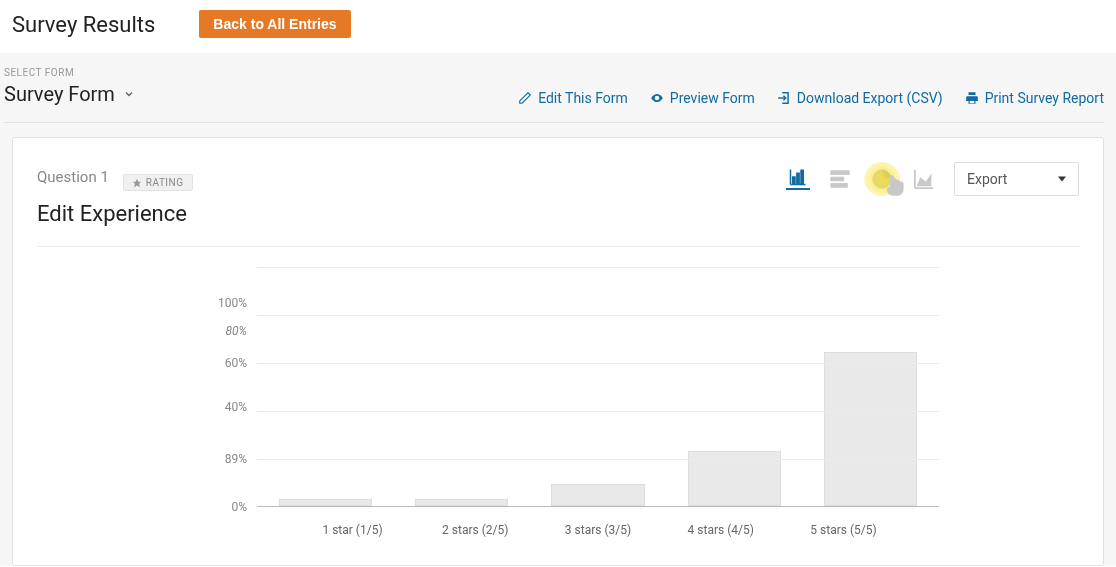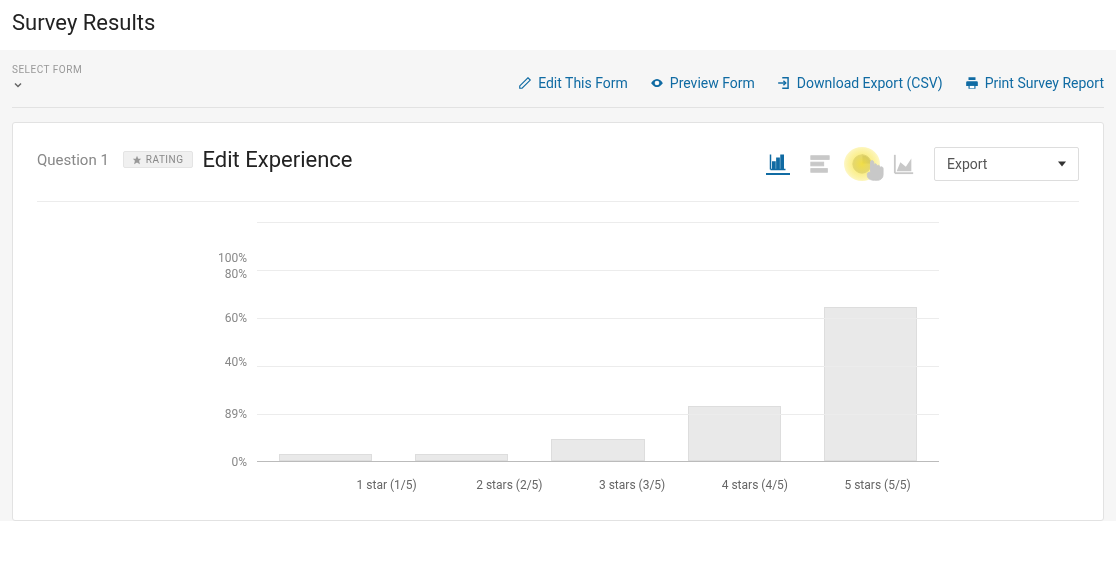--- a/index.html
+++ b/index.html
@@ -26,21 +26,21 @@
       color: #fff;
       border: none;
       padding: 6px 14px;
       font-size: 14px;
       font-weight: 600;
       cursor: pointer;
       border-radius: 2px;
     }
     .form-select-area {
       background: #f6f6f6;
-      padding: 14px 12px 14px 12px;
+      padding: 14px 12px 14px 4px;
     }
     .form-select-inner {
       display: flex;
       align-items: flex-end;
       justify-content: space-between;
       border-bottom: 1px solid #e2e2e2;
       padding-bottom: 16px;
     }
     .form-select-left { display: flex; flex-direction: column; gap: 4px; }
     .select-form-label {
@@ -88,34 +88,35 @@
       border-radius: 3px;
       padding: 24px 24px 18px 24px;
     }
     .question-header {
       display: flex;
       align-items: flex-start;
       justify-content: space-between;
       padding-bottom: 20px;
       border-bottom: 1px solid #ececec;
     }
-    .q-left { display: flex; flex-direction: row; gap: 10px; }
+    .q-left { display: flex; flex-direction: column; gap: 10px; }
     .q-top-row { display: flex; align-items: center; gap: 14px; }
     .q-number { font-size: 15px; color: #888; }
     .q-badge {
       display: inline-flex;
       align-items: center;
       gap: 4px;
       background: #f0f0f0;
       border: 1px solid #e4e4e4;
       color: #888;
       font-size: 10px;
       letter-spacing: 0.5px;
       padding: 2px 8px;
       border-radius: 2px;
+      margin-top: 12px;
     }
     .q-title { font-size: 22px; color: #222; font-weight: 400; }
     .q-right { display: flex; align-items: center; gap: 18px; }
     .chart-type-icons { display: flex; align-items: center; gap: 18px; }
     .chart-icon { width: 24px; height: 22px; cursor: pointer; position: relative; }
     .chart-icon svg { width: 100%; height: 100%; }
     .chart-icon.active svg { stroke: #106ba3; fill: #106ba3; }
     .chart-icon.active { border-bottom: 2px solid #106ba3; padding-bottom: 2px; }
     .chart-icon:not(.active) svg { fill: #c8c8c8; stroke: #c8c8c8; }
     .highlight-cursor {
@@ -133,21 +134,21 @@
       left: 14px;
       pointer-events: none;
     }
     .export-select {
       border: 1px solid #ddd;
       background: #fff;
       padding: 8px 12px;
       font-size: 14px;
       color: #555;
       cursor: pointer;
-      width: 145px;
+      width: 125px;
       display: flex;
       justify-content: space-between;
       align-items: center;
       border-radius: 2px;
     }
     .chart-area {
       position: relative;
       height: 280px;
       margin-top: 20px;
       margin-left: 160px;
@@ -193,41 +194,43 @@
       width: 76%;
       background: #e9e9e9;
       border: 1px solid #ddd;
     }
     .x-labels {
       position: absolute;
       left: 60px;
       right: 0;
       bottom: 10px;
       display: flex;
-      justify-content: flex-end;
+      justify-content: center;
     }
     .x-label {
       font-size: 12px;
       color: #666;
       text-align: center;
       width: 18%;
     }
   </style>
 </head>
 <body>
 
 <div class="header-bar">
   <h1 class="page-title">Survey Results</h1>
+  <button class="btn-orange">Back to All Entries</button>
 </div>
 
 <div class="form-select-area">
   <div class="form-select-inner">
     <div class="form-select-left">
       <span class="select-form-label">SELECT FORM</span>
       <div class="form-dropdown">
+        <span class="form-name">Survey Form</span>
         <svg class="chevron-down" viewBox="0 0 24 24" fill="none" stroke="#666" stroke-width="3">
             <polyline points="6 9 12 15 18 9"></polyline>
           </svg>
       </div>
     </div>
     <div class="toolbar-links">
       <a class="tool-link">
         <svg viewBox="0 0 24 24" fill="none" stroke="#106ba3" stroke-width="2">
             <path d="M17 3l4 4L7 21H3v-4L17 3z"></path>
           </svg>
@@ -347,19 +350,19 @@
           <div class="x-label">5 stars (5/5)</div>
         </div>
     <div class="y-label" style="top: 240px;">0%</div>
         <div class="grid-line" style="top: 192px;"></div>
         <div class="y-label" style="top: 192px;">89%</div>
         <div class="grid-line" style="top: 144px;"></div>
         <div class="y-label" style="top: 140px;">40%</div>
         <div class="grid-line" style="top: 96px;"></div>
         <div class="y-label" style="top: 96px;">60%</div>
         <div class="grid-line" style="top: 48px;"></div>
-        <div class="y-label" style="top: 52px;">80%</div>
+        <div class="y-label" style="top: 64px; font-style: italic;">80%</div>
         <div class="grid-line" style="top: 0px;"></div>
         <div class="y-label" style="top: 0px; margin-top: 36px;">100%</div>
       </div>
 
   </div>
 </div>
 
 </body></html>

